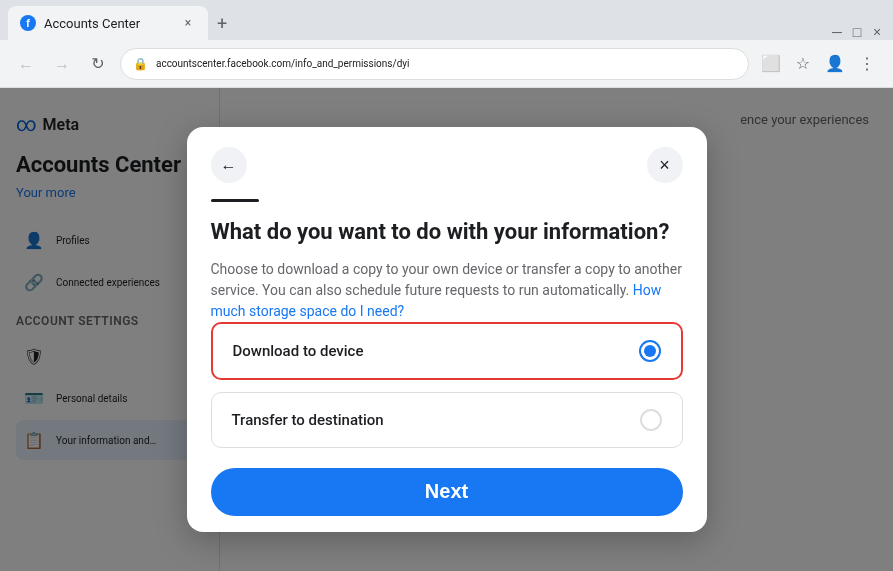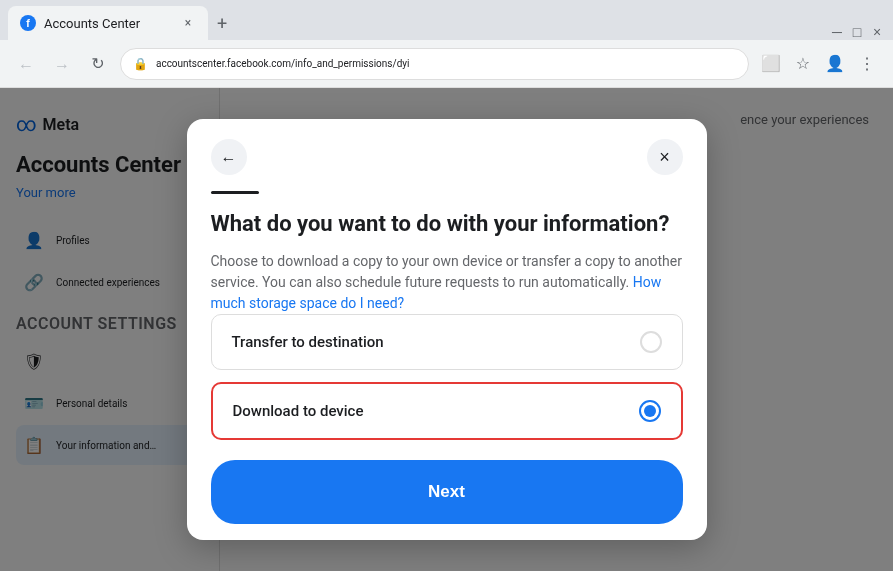--- a/index.html
+++ b/index.html
@@ -200,21 +200,21 @@
 
     .sidebar-link {
       font-size: 13px;
       color: #1877f2;
       text-decoration: none;
       display: block;
       margin-bottom: 20px;
     }
 
     .sidebar-section-title {
-      font-size: 16px;
+      font-size: 12px;
       font-weight: 600;
       color: #65676b;
       text-transform: uppercase;
       letter-spacing: 0.5px;
       margin: 12px 0 8px;
     }
 
     .sidebar-item {
       display: flex;
       align-items: center;
@@ -380,26 +380,26 @@
     .radio-circle.checked::after {
       content: '';
       width: 12px;
       height: 12px;
       border-radius: 50%;
       background: #1877f2;
     }
 
     .next-btn {
       width: 100%;
-      height: 64px;
+      height: 48px;
       background: #1877f2;
       color: white;
       border: none;
       border-radius: 24px;
-      font-size: 17px;
+      font-size: 20px;
       font-weight: 600;
       cursor: pointer;
       margin-top: 8px;
     }
 
     
     .window-controls {
       display: flex;
       gap: 4px;
       align-items: center;
@@ -516,29 +516,29 @@
         </div>
         <div class="modal-body">
           <div class="modal-divider"></div>
           <div class="modal-title">What do you want to do with your information?</div>
           <div class="modal-description">
             <span>Choose to download a copy to your own device or transfer a copy to another service. You can also schedule future requests to run automatically.</span>
             <a href="#">How much storage space do I need?</a>
           </div>
 
           
+          <div class="radio-option selected">
+            <span class="radio-option-label">Download to device</span>
+            <div class="radio-circle checked"></div>
+          </div>
+
+          
           <div class="radio-option">
             <span class="radio-option-label">Transfer to destination</span>
             <div class="radio-circle"></div>
           </div>
 
-          
-          <div class="radio-option selected">
-            <span class="radio-option-label">Download to device</span>
-            <div class="radio-circle checked"></div>
-          </div>
-
           <button class="next-btn">Next</button>
         </div>
       </div>
     </div>
   </div>
 </div>
 
 </body></html>

